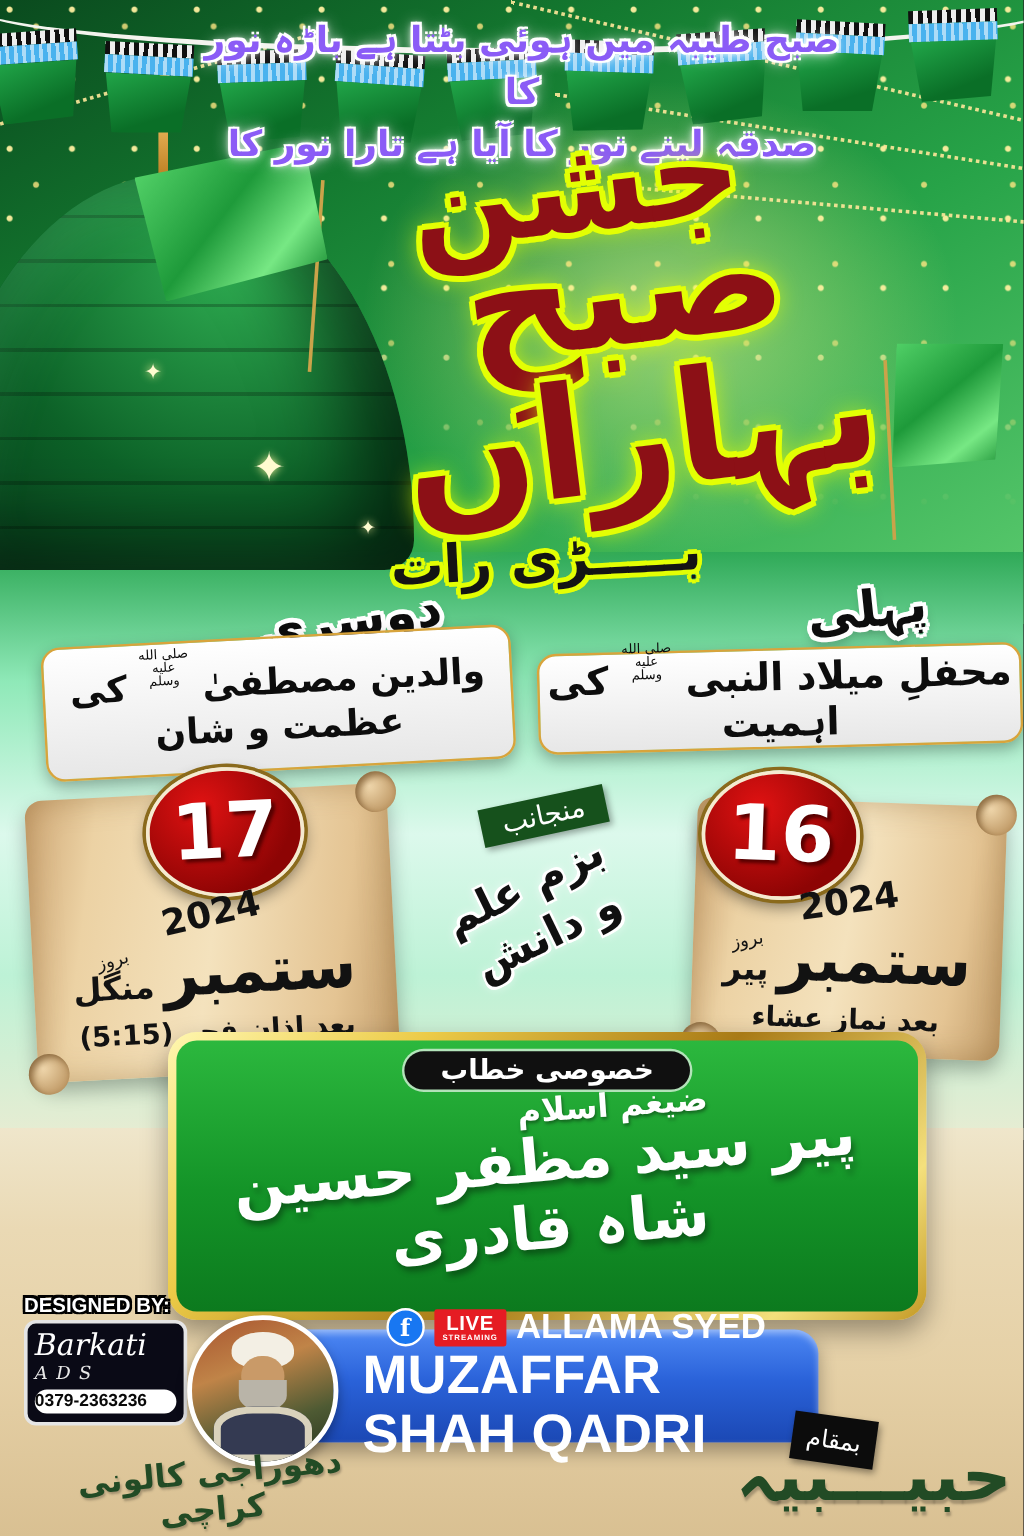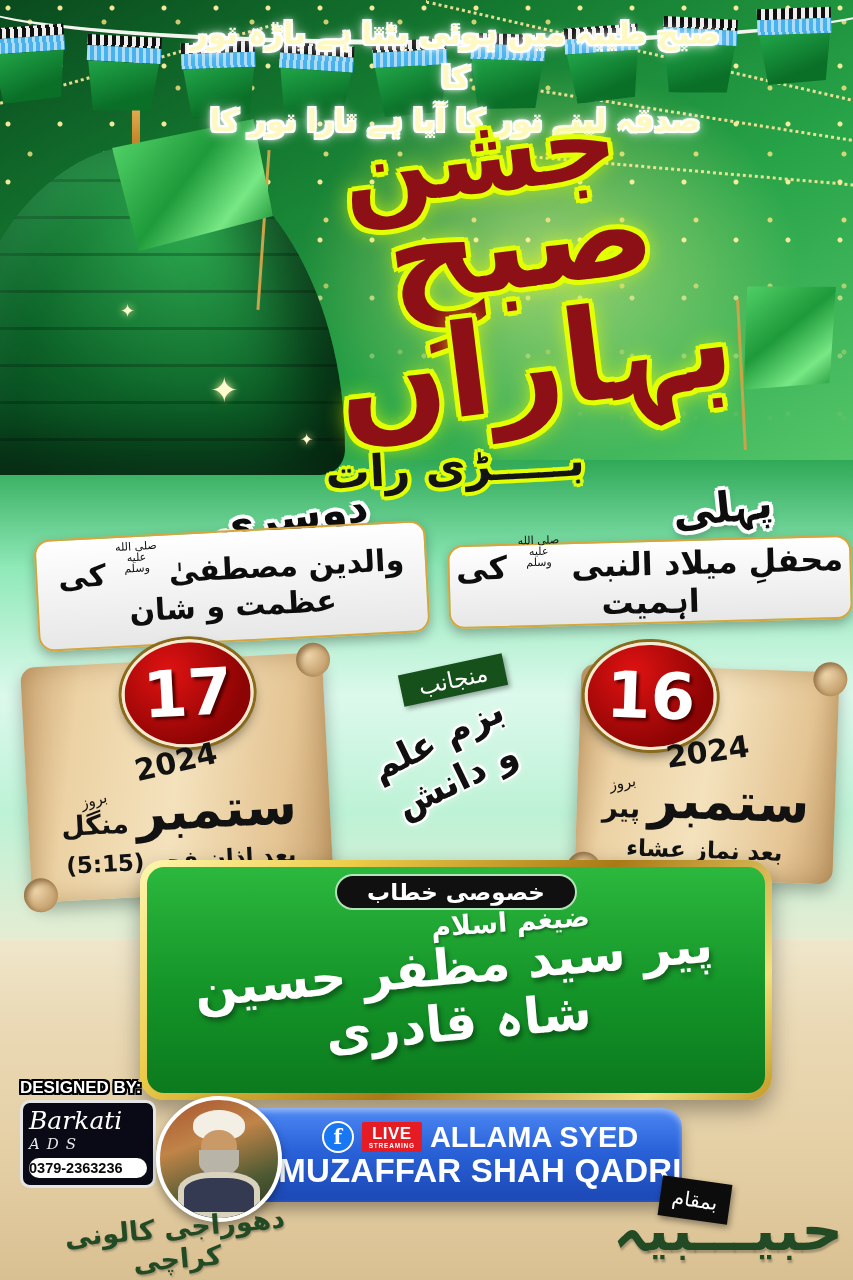--- a/index.html
+++ b/index.html
@@ -50,22 +50,22 @@
   .wave-flag{position:absolute;background:linear-gradient(135deg,#55d46a 0%,#1e9a3a 45%,#77e884 75%,#158a30 100%);
         clip-path:polygon(0 8%,96% 0,100% 86%,8% 100%);filter:drop-shadow(2px 3px 4px rgba(0,0,0,.35));}
   .wf-left{left:118px;top:128px;width:150px;height:115px;transform:rotate(-8deg);}
   .wf-right{left:742px;top:282px;width:92px;height:112px;transform:rotate(6deg);}
   .pole{position:absolute;width:3px;background:#caa34a;}
   .p-left{left:262px;top:150px;height:160px;transform:rotate(4deg);}
   .p-right{left:740px;top:300px;height:150px;transform:rotate(-3deg);}
   
   .rtl{direction:rtl;}
   .couplet{position:absolute;left:170px;top:12px;width:530px;text-align:center;
-        color:#fef9c3;font-weight:bold;font-size:30px;line-height:1.45;
-        text-shadow:0 0 4px #fff,0 0 7px #fff,2px 2px 0 #fff,-2px -2px 0 #fff,2px -2px 0 #fff,-2px 2px 0 #fff,0 0 14px #ffffff;margin-left:20px;}
+        color:#8b5cf6;font-weight:bold;font-size:30px;line-height:1.45;
+        text-shadow:0 0 4px #fff,0 0 7px #fff,2px 2px 0 #fff,-2px -2px 0 #fff,2px -2px 0 #fff,-2px 2px 0 #fff,0 0 14px #ffffff;}
   .outline-y{color:#8c1016;
         text-shadow:-4px -4px 0 #e3ff04,4px -4px 0 #e3ff04,-4px 4px 0 #e3ff04,4px 4px 0 #e3ff04,
                     -5px 0 0 #e3ff04,5px 0 0 #e3ff04,0 -5px 0 #e3ff04,0 5px 0 #e3ff04,0 0 22px rgba(225,255,0,.95);}
   .title-wrap{position:absolute;left:215px;top:105px;width:615px;text-align:center;transform:rotate(-7deg);}
   .title-jashn{font-size:105px;font-weight:bold;line-height:.9;margin-right:60px;}
   .title-main{font-size:128px;font-weight:bold;line-height:.95;margin-top:-18px;}
   .subtitle{position:absolute;left:255px;top:441px;width:400px;text-align:center;
         font-size:44px;font-weight:bold;color:#141414;transform:rotate(-3deg);
         text-shadow:-3px -3px 0 #e3ff04,3px -3px 0 #e3ff04,-3px 3px 0 #e3ff04,3px 3px 0 #e3ff04,
                     -4px 0 0 #e3ff04,4px 0 0 #e3ff04,0 -4px 0 #e3ff04,0 4px 0 #e3ff04;}
@@ -138,21 +138,21 @@
   .live-bar{position:absolute;left:208px;top:1108px;width:474px;height:94px;border-radius:20px;
         background:linear-gradient(180deg,#4d88f4 0%,#2a62d9 45%,#1b48b4 100%);
         box-shadow:inset 0 3px 6px rgba(255,255,255,.45),0 8px 14px rgba(0,0,0,.3);
         display:flex;flex-direction:column;align-items:center;justify-content:center;padding-left:70px;box-sizing:border-box;
         font-family:"Liberation Sans",sans-serif;color:#fff;font-weight:bold;}
   .live-row{display:flex;align-items:center;gap:8px;}
   .fb{width:28px;height:28px;border-radius:50%;background:#1877f2;border:2px solid #fff;
         display:flex;align-items:center;justify-content:center;font-size:20px;font-weight:bold;color:#fff;font-family:"DejaVu Serif",serif;}
   .live-badge{background:#e51c23;text-align:center;line-height:1;padding:3px 7px;border-radius:2px;}
   .live-word{font-size:17px;letter-spacing:.5px;} .stream-word{font-size:6.5px;letter-spacing:.8px;display:block;margin-top:1px;}
-  .l1{font-size:29px;line-height:1.05;} .l2{font-size:33px;line-height:1.08;letter-spacing:.2px;}
+  .l1{font-size:29px;line-height:1.05;} .l2{font-size:45px;line-height:1.08;letter-spacing:.2px;margin-left:24px;}
   .photo{position:absolute;left:156px;top:1096px;width:118px;height:118px;border-radius:50%;
         border:4px solid #fff;box-shadow:0 5px 10px rgba(0,0,0,.35);overflow:hidden;
         background:linear-gradient(160deg,#a8542f 0%,#c08448 35%,#4e5a33 70%,#27321e 100%);}
   .turban{position:absolute;left:33px;top:10px;width:52px;height:30px;border-radius:50% 50% 40% 40%;background:#f3efe4;}
   .face{position:absolute;left:41px;top:30px;width:36px;height:34px;border-radius:48%;background:#c99a68;}
   .beard{position:absolute;left:39px;top:50px;width:40px;height:26px;border-radius:0 0 50% 50%;background:#b9b4a8;}
   .robe{position:absolute;left:18px;top:72px;width:82px;height:46px;border-radius:40% 40% 0 0;background:#343a52;
         box-shadow:inset 0 0 0 6px #d9d2bc;}
   
   .venue-badge{position:absolute;left:660px;top:1180px;background:#0c0c0c;color:#fff;font-size:20px;

